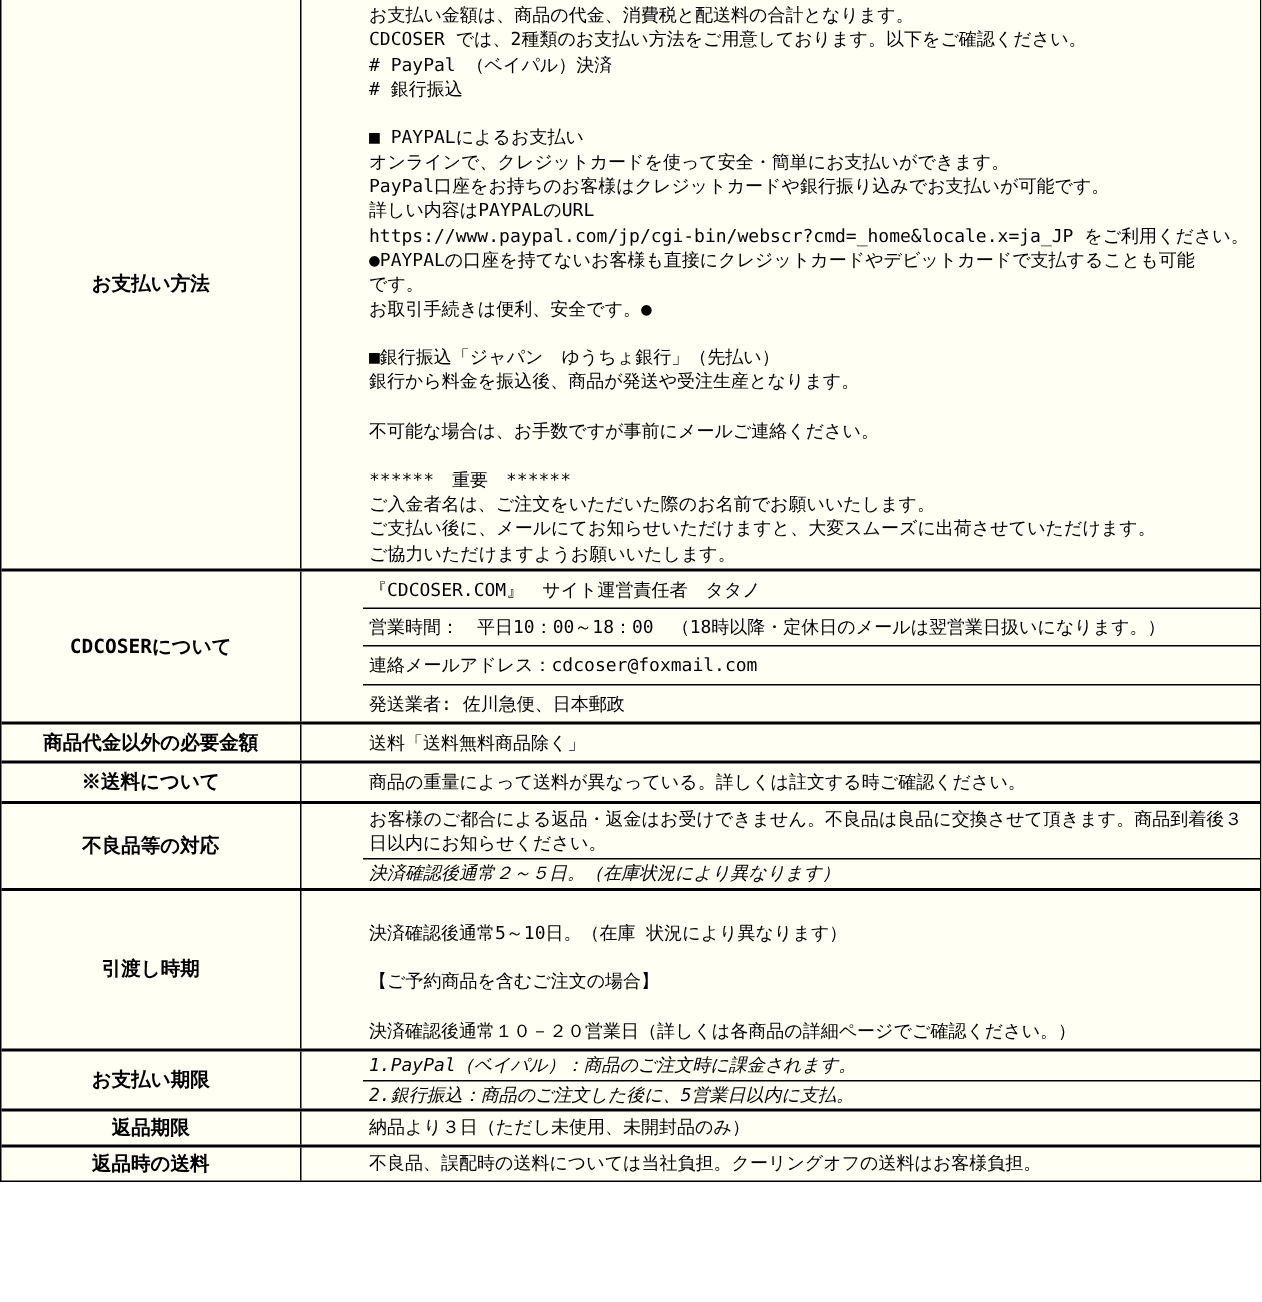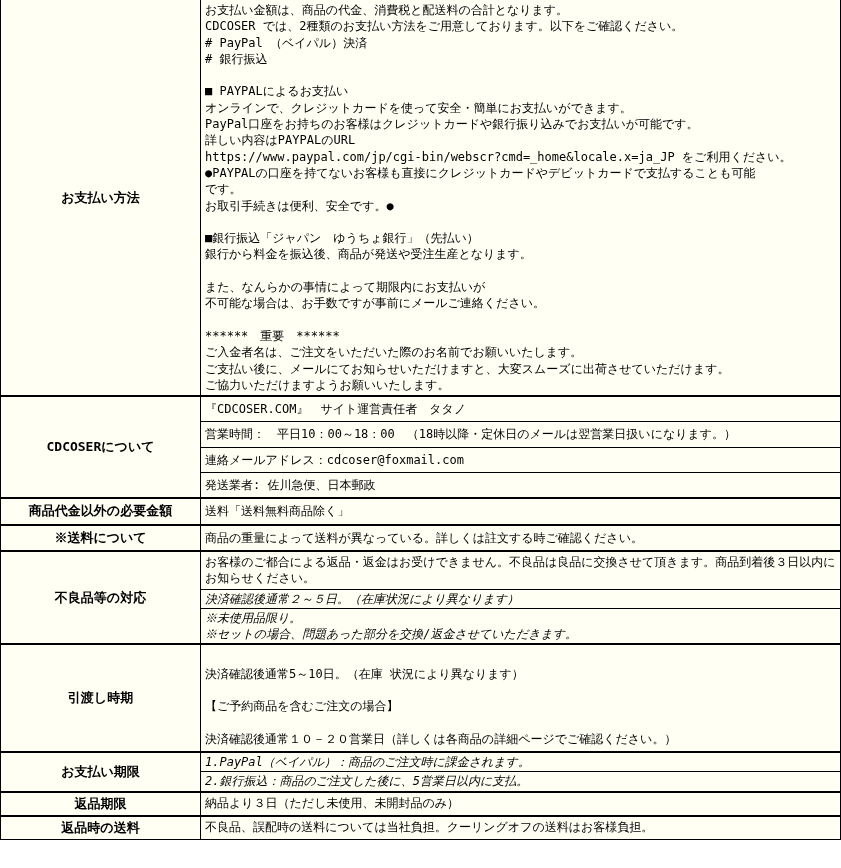--- a/index.html
+++ b/index.html
@@ -35,20 +35,21 @@
     text-align: right;
     font-weight: bold;
     font-size: 13px;
     padding: 2px 6px;
   }
   .content-col {
     flex: 1 1 auto;
     min-width: 0;
     display: flex;
     flex-direction: column;
+    margin-left: 41px;
   }
   .content-cell {
     padding: 2px 4px;
     flex: 1 1 auto;
   }
   .content-cell.sub-border { border-top: 1px solid var(--border, #000); }
   .content-cell.pad-roomy { padding: 4px 4px; }
   .content-cell.pad-tight { padding: 1px 4px; font-style: italic; }
   .line {
     font-size: 12px;
@@ -76,21 +77,20 @@
           <div class="line">PayPal口座をお持ちのお客様はクレジットカードや銀行振り込みでお支払いが可能です。</div>
           <div class="line">詳しい内容はPAYPALのURL</div>
           <div class="line">https://www.paypal.com/jp/cgi-bin/webscr?cmd=_home&amp;locale.x=ja_JP をご利用ください。</div>
           <div class="line">●PAYPALの口座を持てないお客様も直接にクレジットカードやデビットカードで支払することも可能</div>
           <div class="line">です。</div>
           <div class="line">お取引手続きは便利、安全です。●</div>
           <div class="line">&nbsp;</div>
           <div class="line">■銀行振込「ジャパン　ゆうちょ銀行」（先払い）</div>
           <div class="line">銀行から料金を振込後、商品が発送や受注生産となります。</div>
           <div class="line">&nbsp;</div>
-          <div class="line">また、なんらかの事情によって期限内にお支払いが</div>
           <div class="line">不可能な場合は、お手数ですが事前にメールご連絡ください。</div>
           <div class="line">&nbsp;</div>
           <div class="line">******　重要　******</div>
           <div class="line">ご入金者名は、ご注文をいただいた際のお名前でお願いいたします。</div>
           <div class="line">ご支払い後に、メールにてお知らせいただけますと、大変スムーズに出荷させていただけます。</div>
           <div class="line">ご協力いただけますようお願いいたします。</div>
         </div>
       </div>
     </div>
     <div class="row">
@@ -128,24 +128,20 @@
     </div>
     <div class="row">
       <div class="header-cell">不良品等の対応</div>
       <div class="content-col">
         <div class="content-cell pad-default">
           <div class="line">お客様のご都合による返品・返金はお受けできません。不良品は良品に交換させて頂きます。商品到着後３日以内にお知らせください。</div>
         </div>
         <div class="content-cell pad-tight sub-border">
           <div class="line">決済確認後通常２～５日。（在庫状況により異なります）</div>
         </div>
-        <div class="content-cell pad-tight sub-border">
-          <div class="line">※未使用品限り。</div>
-          <div class="line">※セットの場合、問題あった部分を交換/返金させていただきます。</div>
-        </div>
       </div>
     </div>
     <div class="row">
       <div class="header-cell">引渡し時期</div>
       <div class="content-col">
         <div class="content-cell pad-roomy">
           <div class="line">&nbsp;</div>
           <div class="line">決済確認後通常5～10日。（在庫 状況により異なります）</div>
           <div class="line">&nbsp;</div>
           <div class="line">【ご予約商品を含むご注文の場合】</div>

